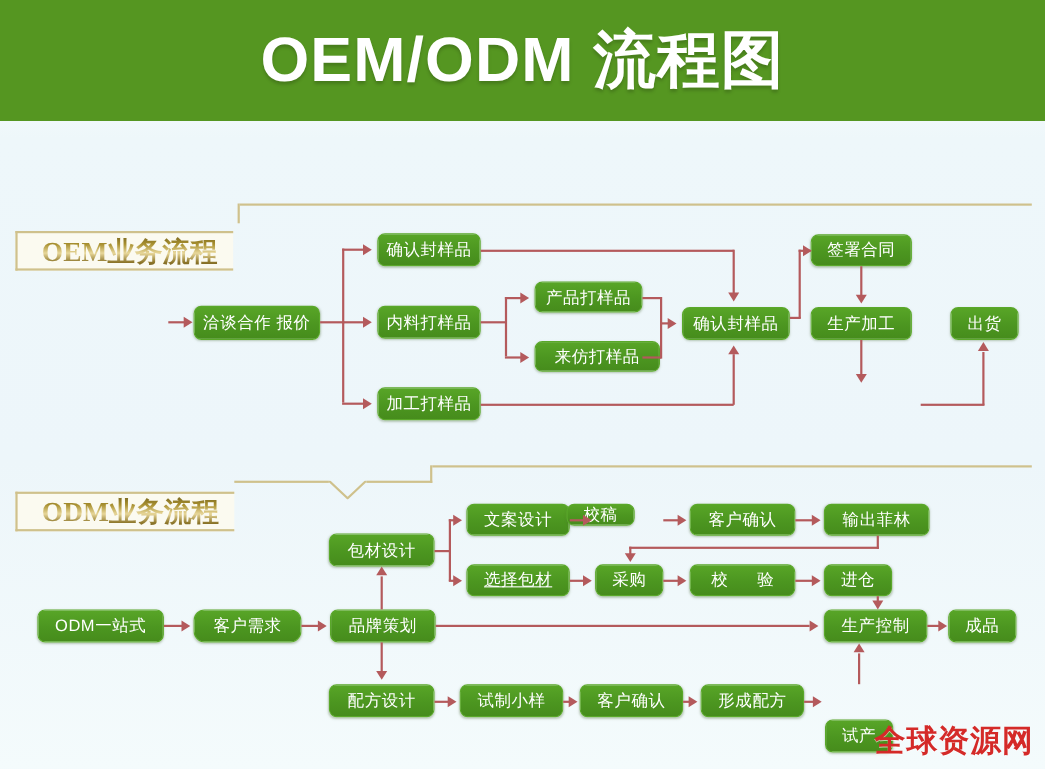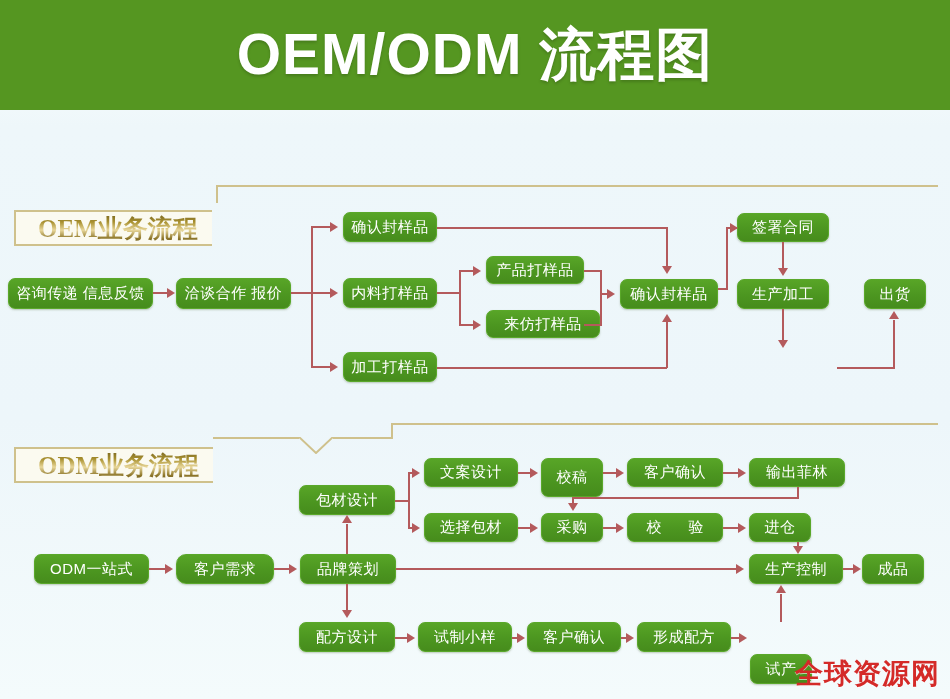--- a/index.html
+++ b/index.html
@@ -107,21 +107,20 @@
   <div id="header">
     <div id="header-title">OEM/ODM 流程图</div>
   </div>
 
   <div class="section-label" style="left:14px;top:166px;height:36px;">
     <span class="section-label-text">OEM业务流程</span>
   </div>
   <div class="section-rule" style="left:218px;top:185px;width:720px;"></div>
   <div class="section-rule-stub" style="left:216px;top:185px;height:18px;"></div>
 
-  <div class="node" style="left:8px;top:278px;width:145px;height:31px;">咨询传递  信息反馈</div>
   <div class="node" style="left:176px;top:278px;width:115px;height:31px;">洽谈合作  报价</div>
 
   <div class="node" style="left:343px;top:212px;width:94px;height:30px;">确认封样品</div>
   <div class="node" style="left:343px;top:278px;width:94px;height:30px;">内料打样品</div>
   <div class="node" style="left:343px;top:352px;width:94px;height:30px;">加工打样品</div>
 
   <div class="node" style="left:486px;top:256px;width:98px;height:28px;">产品打样品</div>
   <div class="node" style="left:486px;top:310px;width:114px;height:28px;">来仿打样品</div>
 
   <div class="node" style="left:620px;top:279px;width:98px;height:30px;">确认封样品</div>
@@ -192,25 +191,25 @@
     <polyline points="0,0 17,16 34,0" fill="none" stroke="#cfc18c" stroke-width="2"></polyline>
   </svg>
 
   <div class="node" style="left:34px;top:554px;width:115px;height:30px;">ODM一站式</div>
   <div class="node" style="left:176px;top:554px;width:98px;height:30px;border-radius:10px;">客户需求</div>
   <div class="node" style="left:300px;top:554px;width:96px;height:30px;">品牌策划</div>
 
   <div class="node" style="left:299px;top:485px;width:96px;height:30px;">包材设计</div>
 
   <div class="node" style="left:424px;top:458px;width:94px;height:29px;">文案设计</div>
-  <div class="node" style="left:541px;top:458px;width:62px;height:39px;">校稿</div>
+  <div class="node" style="left:515px;top:458px;width:62px;height:20px;">校稿</div>
   <div class="node" style="left:627px;top:458px;width:96px;height:29px;">客户确认</div>
   <div class="node" style="left:749px;top:458px;width:96px;height:29px;">输出菲林</div>
 
-  <div class="node" style="left:424px;top:513px;width:94px;height:29px;">选择包材</div>
+  <div class="node" style="left:424px;top:513px;width:94px;height:29px;text-decoration:underline;">选择包材</div>
   <div class="node" style="left:541px;top:513px;width:62px;height:29px;">采购</div>
   <div class="node wide-letter" style="left:627px;top:513px;width:96px;height:29px;">校　验</div>
   <div class="node" style="left:749px;top:513px;width:62px;height:29px;">进仓</div>
 
   <div class="node" style="left:749px;top:554px;width:94px;height:30px;">生产控制</div>
   <div class="node" style="left:862px;top:554px;width:62px;height:30px;">成品</div>
 
   <div class="node" style="left:299px;top:622px;width:96px;height:30px;">配方设计</div>
   <div class="node" style="left:418px;top:622px;width:94px;height:30px;">试制小样</div>
   <div class="node" style="left:527px;top:622px;width:94px;height:30px;">客户确认</div>

